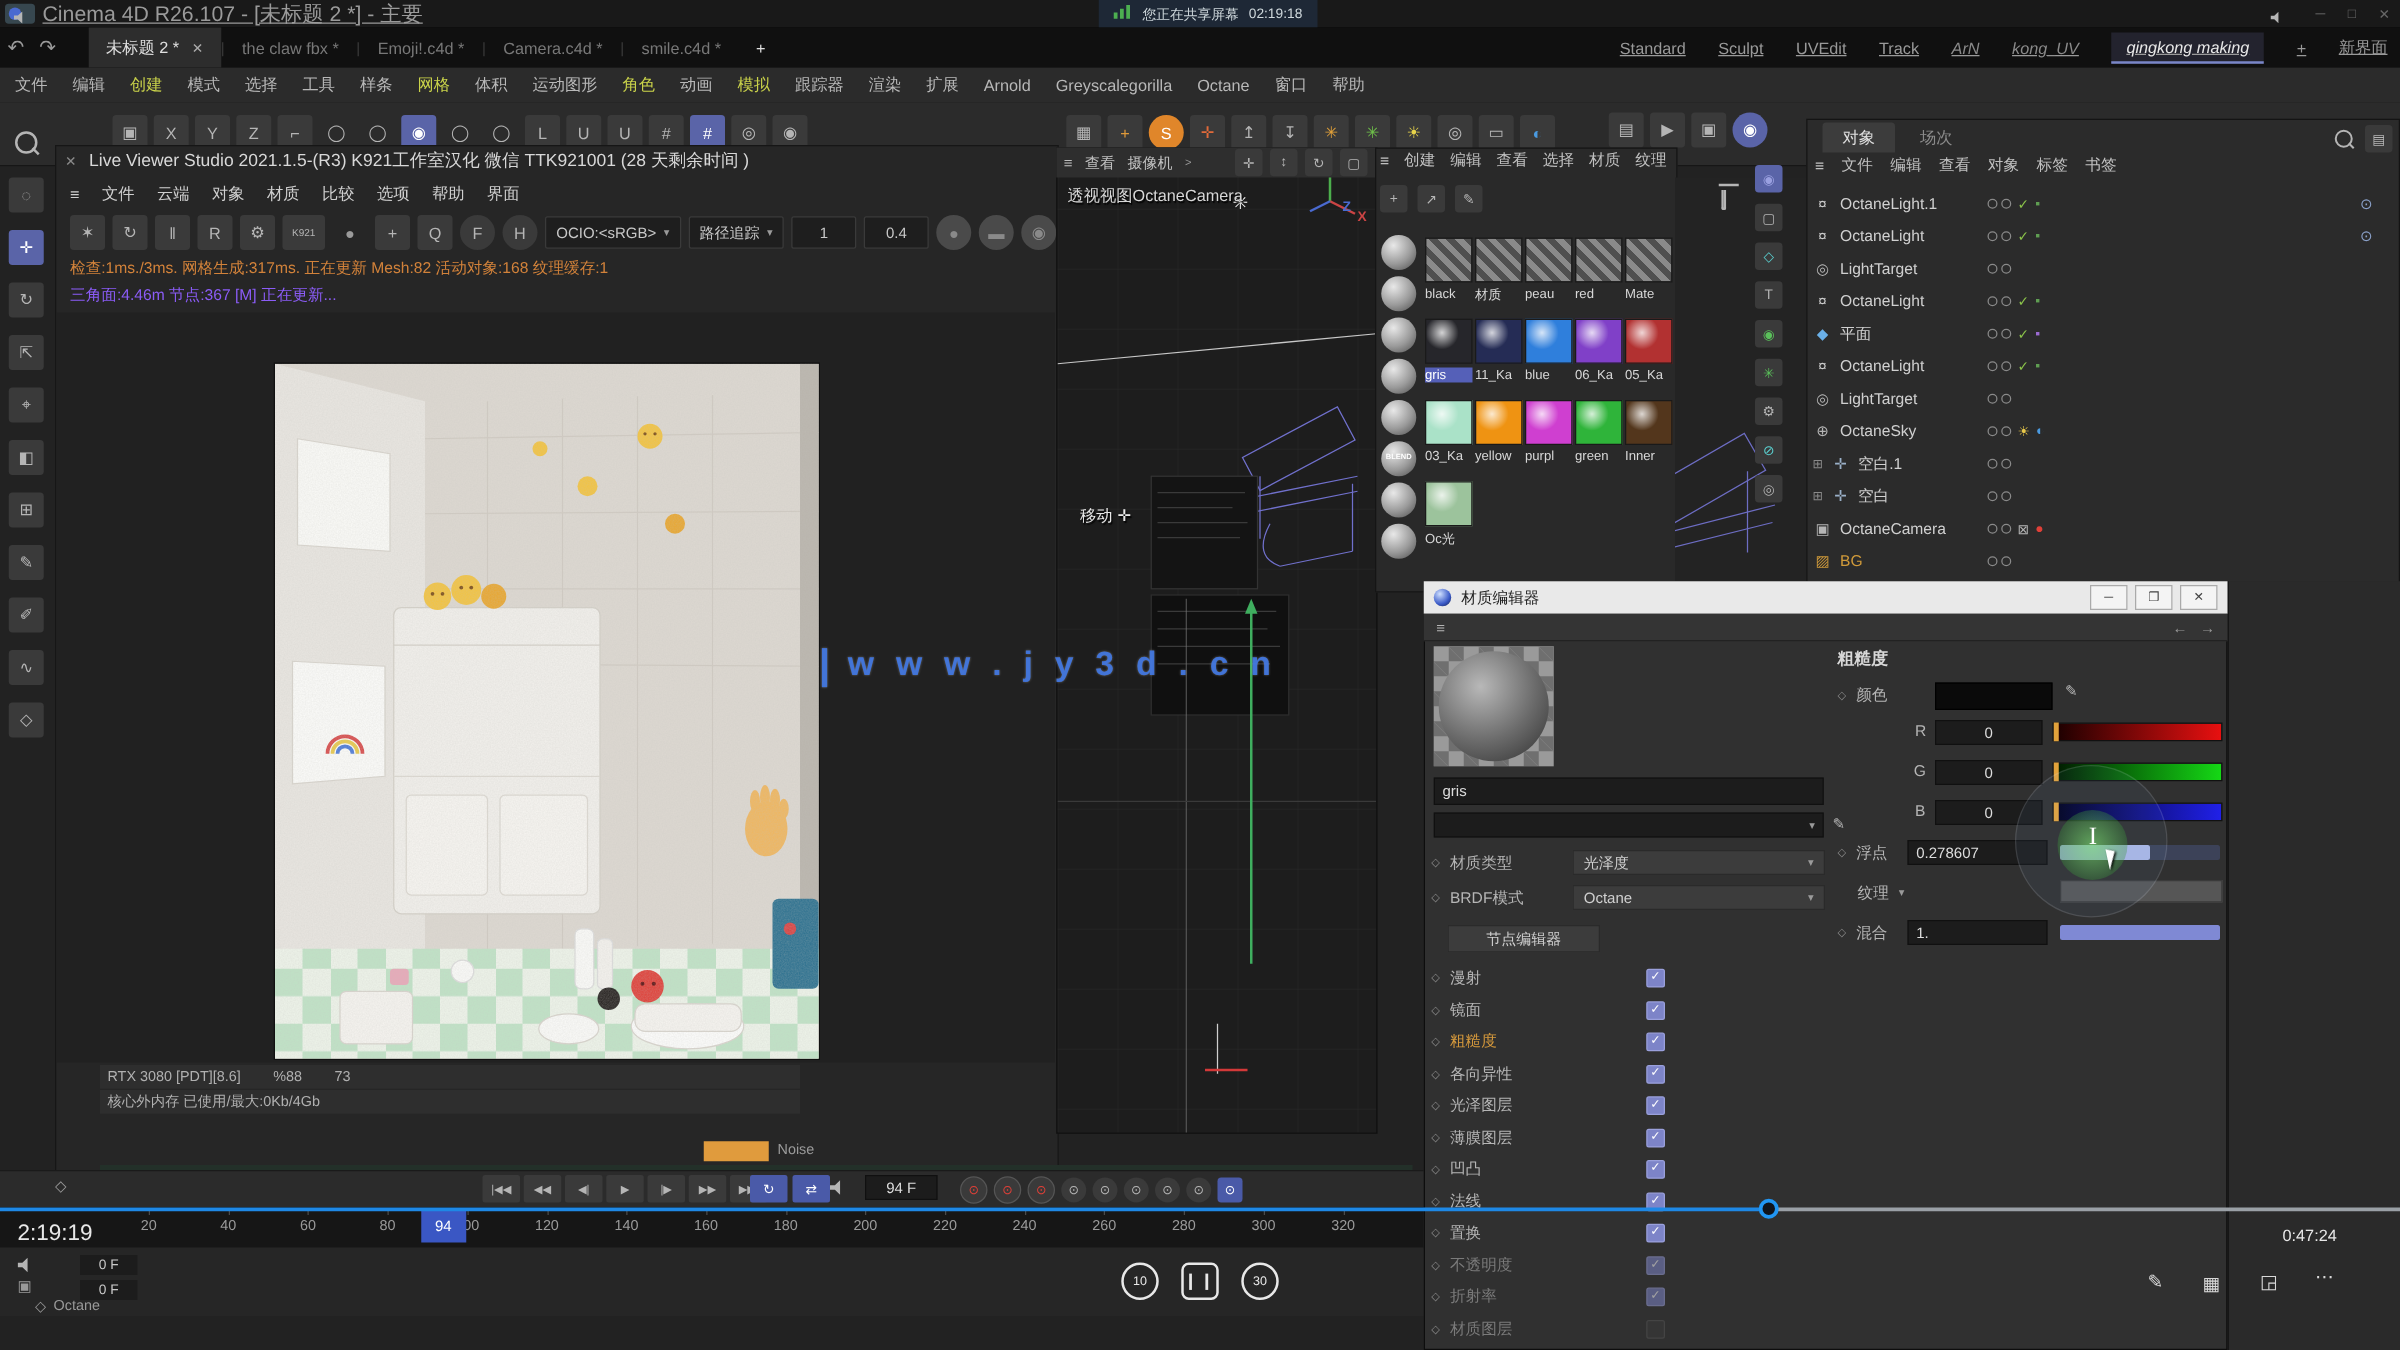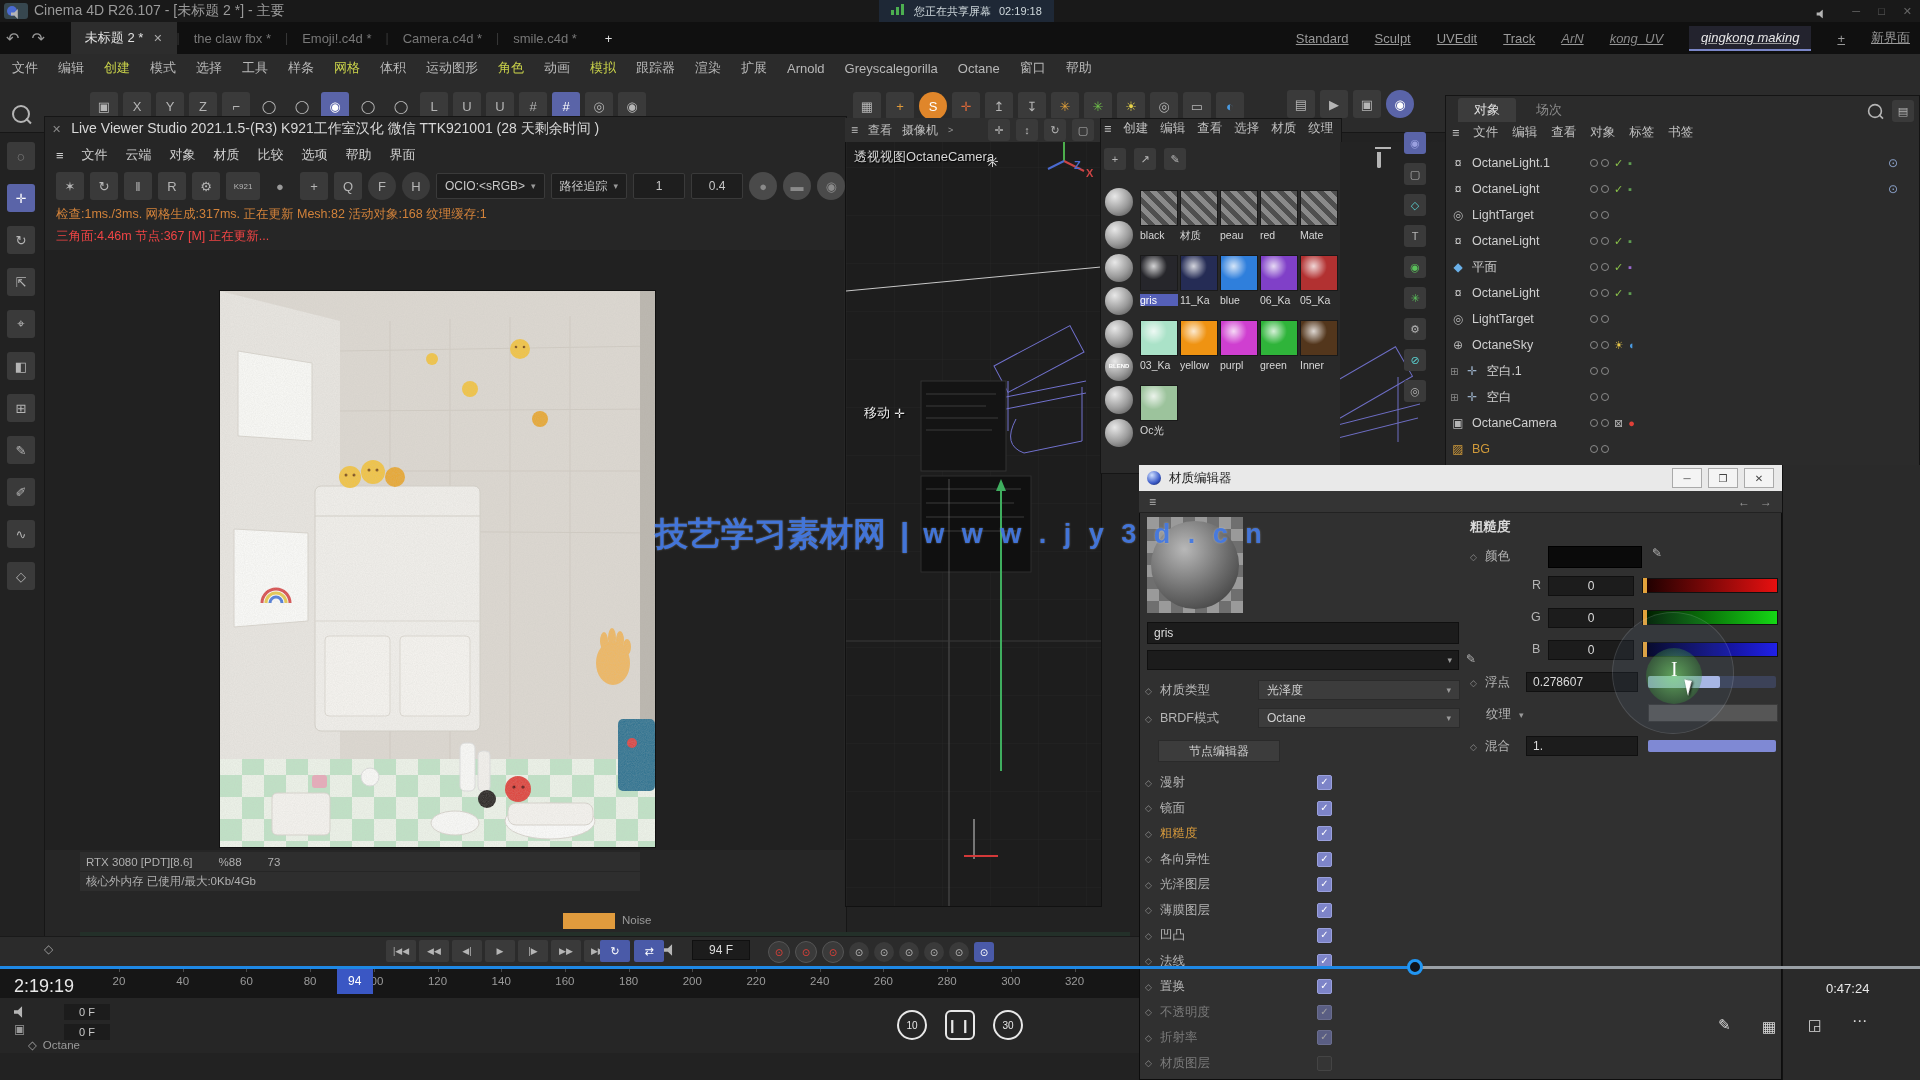--- a/index.html
+++ b/index.html
@@ -3,21 +3,21 @@
 <meta charset="utf-8">
 <style>
   html,body{margin:0;padding:0;background:#000;}
   #root{position:relative;width:1920px;height:1080px;overflow:hidden;background:#222;
         font-family:"Liberation Sans","DejaVu Sans",sans-serif;color:#c8c8c8;font-size:12px;
         -webkit-font-smoothing:antialiased;}
   .abs{position:absolute;}
   .row{display:flex;align-items:center;}
   
   #titlebar{left:0;top:0;width:1920px;height:22px;background:#191919;border-bottom:1px solid #000;}
-  #titlebar .t{color:#9a9a9a;font-size:14px;margin-left:34px;}
+  #titlebar .t{color:#9a9a9a;font-size:17px;margin-left:34px;text-decoration:underline;}
   #app-badge{left:4px;top:3px;width:24px;height:16px;background:#37474f;border-radius:3px;}
   #app-badge i{display:block;width:10px;height:10px;margin:3px;border-radius:50%;background:#4a6ad0;}
   #share-pill{left:879px;top:0;height:22px;background:#1e2836;padding:0 12px;gap:8px;}
   #share-pill .bars i{display:inline-block;width:3px;background:#4caf50;margin-right:2px;}
   #share-pill .txt{color:#cfd8dc;font-size:11px;}
   #win-btns{right:8px;top:0;height:22px;gap:18px;color:#666;font-size:11px;}
   #tabsbar{left:0;top:22px;width:1920px;height:32px;background:#101010;border-bottom:1px solid #000;}
   .hist{color:#9a9a9a;font-size:16px;margin:0 6px;}
   .doc-tab{height:32px;display:flex;align-items:center;padding:0 14px;color:#787878;font-size:13px;gap:10px;}
   .doc-tab.active{background:#2d2d2d;color:#e0e0e0;}
@@ -44,21 +44,21 @@
   .mag::after{content:"";position:absolute;width:7px;height:2px;background:#b5b5b5;transform:rotate(45deg);left:11px;top:13px;}
   
   #lv-panel{left:44px;top:116px;width:801px;height:846px;background:#262626;border:1px solid #161616;}
   #lv-title{left:52px;top:120px;gap:10px;color:#d8d8d8;font-size:14px;}
   #lv-title .x{color:#8a8a8a;font-size:11px;}
   #lv-menu{left:56px;top:146px;gap:18px;color:#cfcfcf;font-size:13px;}
   #lv-tools{left:56px;top:172px;gap:6px;}
   .ocio{background:#1e1e1e;border:1px solid #3a3a3a;color:#c8c8c8;height:24px;display:inline-flex;align-items:center;padding:0 8px;gap:6px;font-size:12px;border-radius:2px;}
   .caret{font-size:9px;color:#9a9a9a;}
   #lv-status1{left:56px;top:206px;color:#d2823a;font-size:12.5px;}
-  #lv-status2{left:56px;top:228px;color:#ef4444;font-size:12.5px;}
+  #lv-status2{left:56px;top:228px;color:#8b5cf6;font-size:12.5px;}
   #zoom-info{left:560px;top:252px;color:#6f6f6f;font-size:12px;}
   #render-area{left:45px;top:250px;width:799px;height:600px;background:#212121;}
   #render-img{left:220px;top:291px;width:435px;height:556px;box-shadow:0 0 0 1px #111;}
   .statline{left:80px;width:560px;height:19px;background:#2e2e2e;color:#b0b0b0;font-size:11.5px;display:flex;align-items:center;padding-left:6px;gap:26px;box-sizing:border-box;margin-bottom:1px;}
   #noise-chip{left:563px;top:913px;width:52px;height:16px;background:#e09b3d;}
   #noise-lab{left:622px;top:914px;color:#9a9a9a;font-size:11.5px;}
   #progress-line{left:80px;top:932px;width:1050px;height:21px;background:#233029;color:#8fbf7f;font-size:11.5px;display:flex;align-items:center;padding-left:6px;box-sizing:border-box;}
   
   #vp{left:845px;top:118px;width:255px;height:787px;background:#1d1d1d;border:1px solid #111;}
   #vp-header{left:845px;top:118px;width:255px;height:24px;background:#2e2e2e;padding:0 6px;gap:10px;font-size:12px;color:#c0c0c0;box-sizing:border-box;}
@@ -1088,21 +1088,20 @@
   <div class="abs" id="vc-pause">❙❙</div>
   <div class="abs vc-circ" style="left:993px;top:1010px;position:absolute;z-index:92">
       <span>30</span>
     </div>
   <span class="abs vc-right" style="left:1718px;top:1016px">✎</span>
   <span class="abs vc-right" style="left:1762px;top:1018px">▦</span>
   <span class="abs vc-right" style="left:1808px;top:1016px">◲</span>
   <span class="abs vc-right" style="left:1852px;top:1012px">⋯</span>
 
   <div class="abs" id="watermark">
-    <span class="w1">技艺学习素材网</span>
     <span class="w1">|</span>
     <span class="w2">w w w . j y 3 d . c n</span>
   </div>
 
   <div class="abs" id="cursor-ring"></div>
   <div class="abs" id="cursor-green"></div>
   <span class="abs" id="cursor-ibeam">I</span>
   <div class="abs" id="cursor-arrow"></div>
 
   <div id="taskbar">

